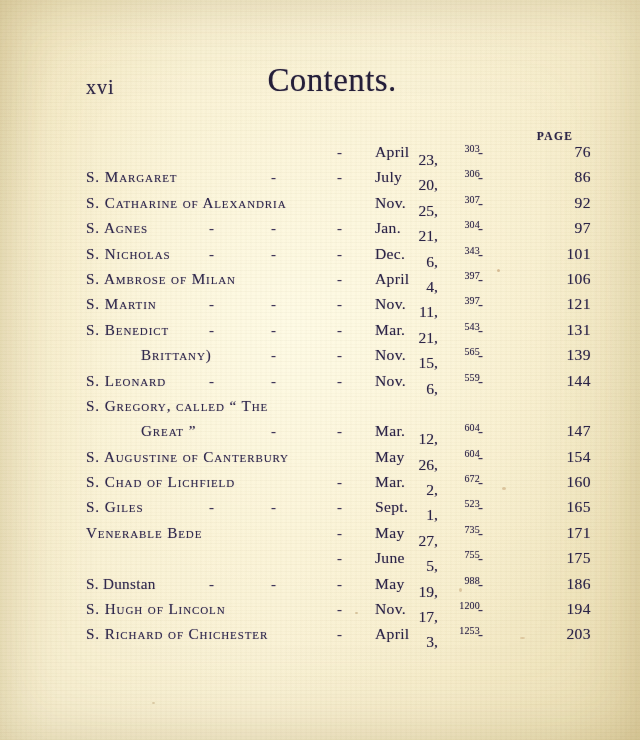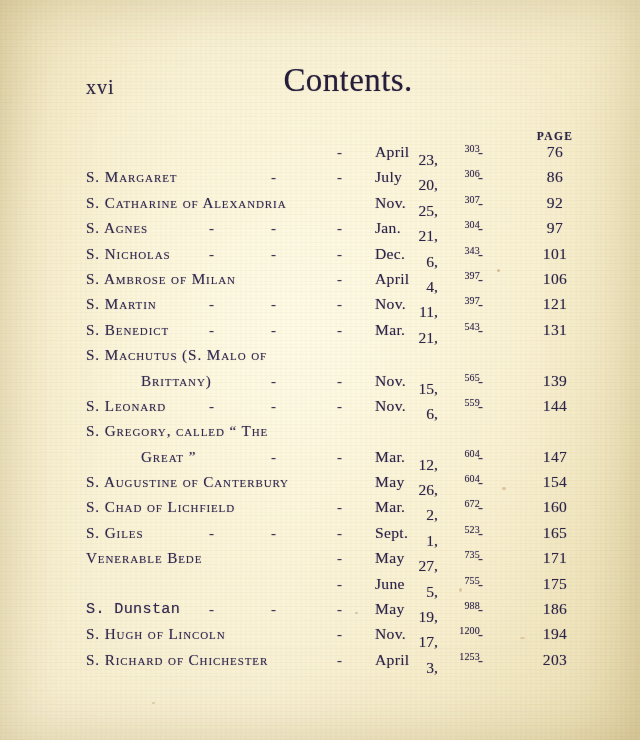--- a/index.html
+++ b/index.html
@@ -87,21 +87,21 @@
     position: absolute;
     left: 0;
     right: 0;
     top: 62px;
     text-align: center;
     font-size: 33px;
     letter-spacing: 0.4px;
     color: #241e38;
     text-shadow: 0 0 1px rgba(60,45,100,0.5);
   }
-  .title-shift { position: relative; left: 28px; text-align: right; }
+  .title-shift { position: relative; left: 12px; text-align: right; }
 
   
   .page-head {
     position: absolute;
     left: 519px;
     top: 130px;
     width: 72px;
     text-align: center;
     font-size: 11.5px;
     font-weight: bold;
@@ -127,21 +127,21 @@
     top: 0;
     font-size: 15.2px;
     white-space: nowrap;
     font-variant: small-caps;
     letter-spacing: 0.9px;
     color: #312a4c;
     text-shadow: 0 0 1px rgba(70,52,110,0.42);
   }
   .name.indent { left: 141px; }
   
-  .name.plain { font-variant: normal; letter-spacing: 0.3px; font-family: Liberation Mono, monospace; }
+  .name.plain { font-variant: normal; letter-spacing: 0.3px; }
 
   .lead {
     position: absolute;
     top: 1px;
     font-size: 15px;
     color: #3b3256;
     text-shadow: 0 0 1px rgba(70,52,110,0.35);
   }
   .lead.t1 { left: 209px; }
   .lead.t2 { left: 271px; }
@@ -176,21 +176,21 @@
     font-size: 10px;
     letter-spacing: 0.2px;
     color: #2c2546;
     text-shadow: 0 0 1px rgba(70,52,110,0.42);
   }
   .pageno {
     position: absolute;
     left: 519px;
     top: 0;
     width: 72px;
-    text-align: center;
+    text-align: right;
     font-size: 15.6px;
     letter-spacing: 0.4px;
     color: #2c2546;
     text-shadow: 0 0 1px rgba(70,52,110,0.42);
   }
 
   
   .speck {
     position: absolute;
     border-radius: 50%;
@@ -292,23 +292,20 @@
           <span class="lead t1">-</span>
           <span class="lead t2">-</span>
           <span class="lead t3">-</span>
           <div class="month">Mar.</div>
           <div class="day">21,</div>
           <div class="year">543</div>
           <span class="lead t4">-</span>
           <div class="pageno">131</div>
         </div>
         <div class="row">
-          <div class="name">S. Machutus (S. Malo of</div>
-        </div>
-        <div class="row">
           <div class="name indent">Brittany)</div>
           <span class="lead t2">-</span>
           <span class="lead t3">-</span>
           <div class="month">Nov.</div>
           <div class="day">15,</div>
           <div class="year">565</div>
           <span class="lead t4">-</span>
           <div class="pageno">139</div>
         </div>
         <div class="row">

